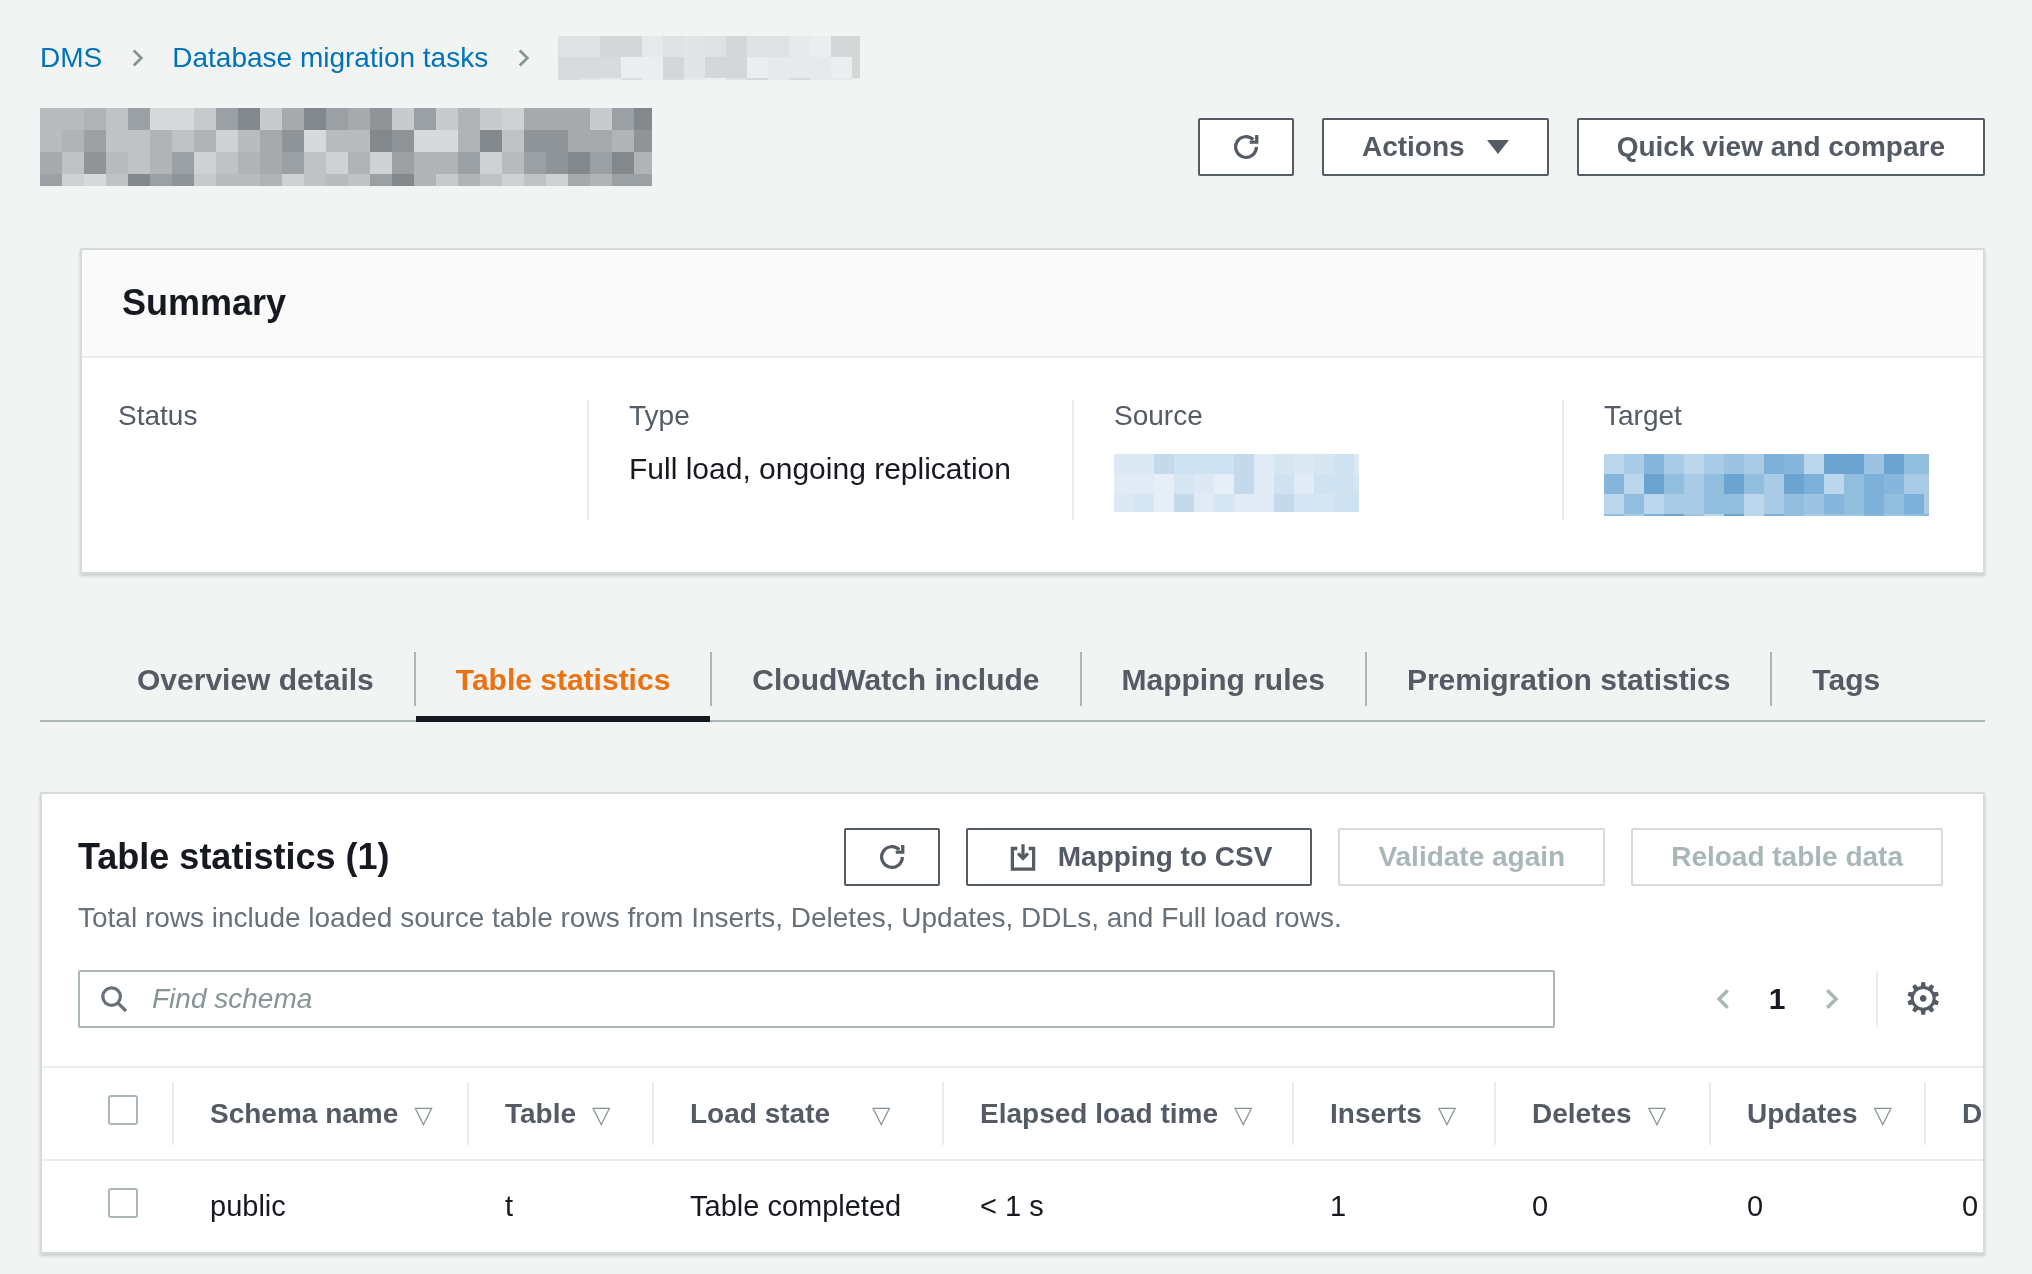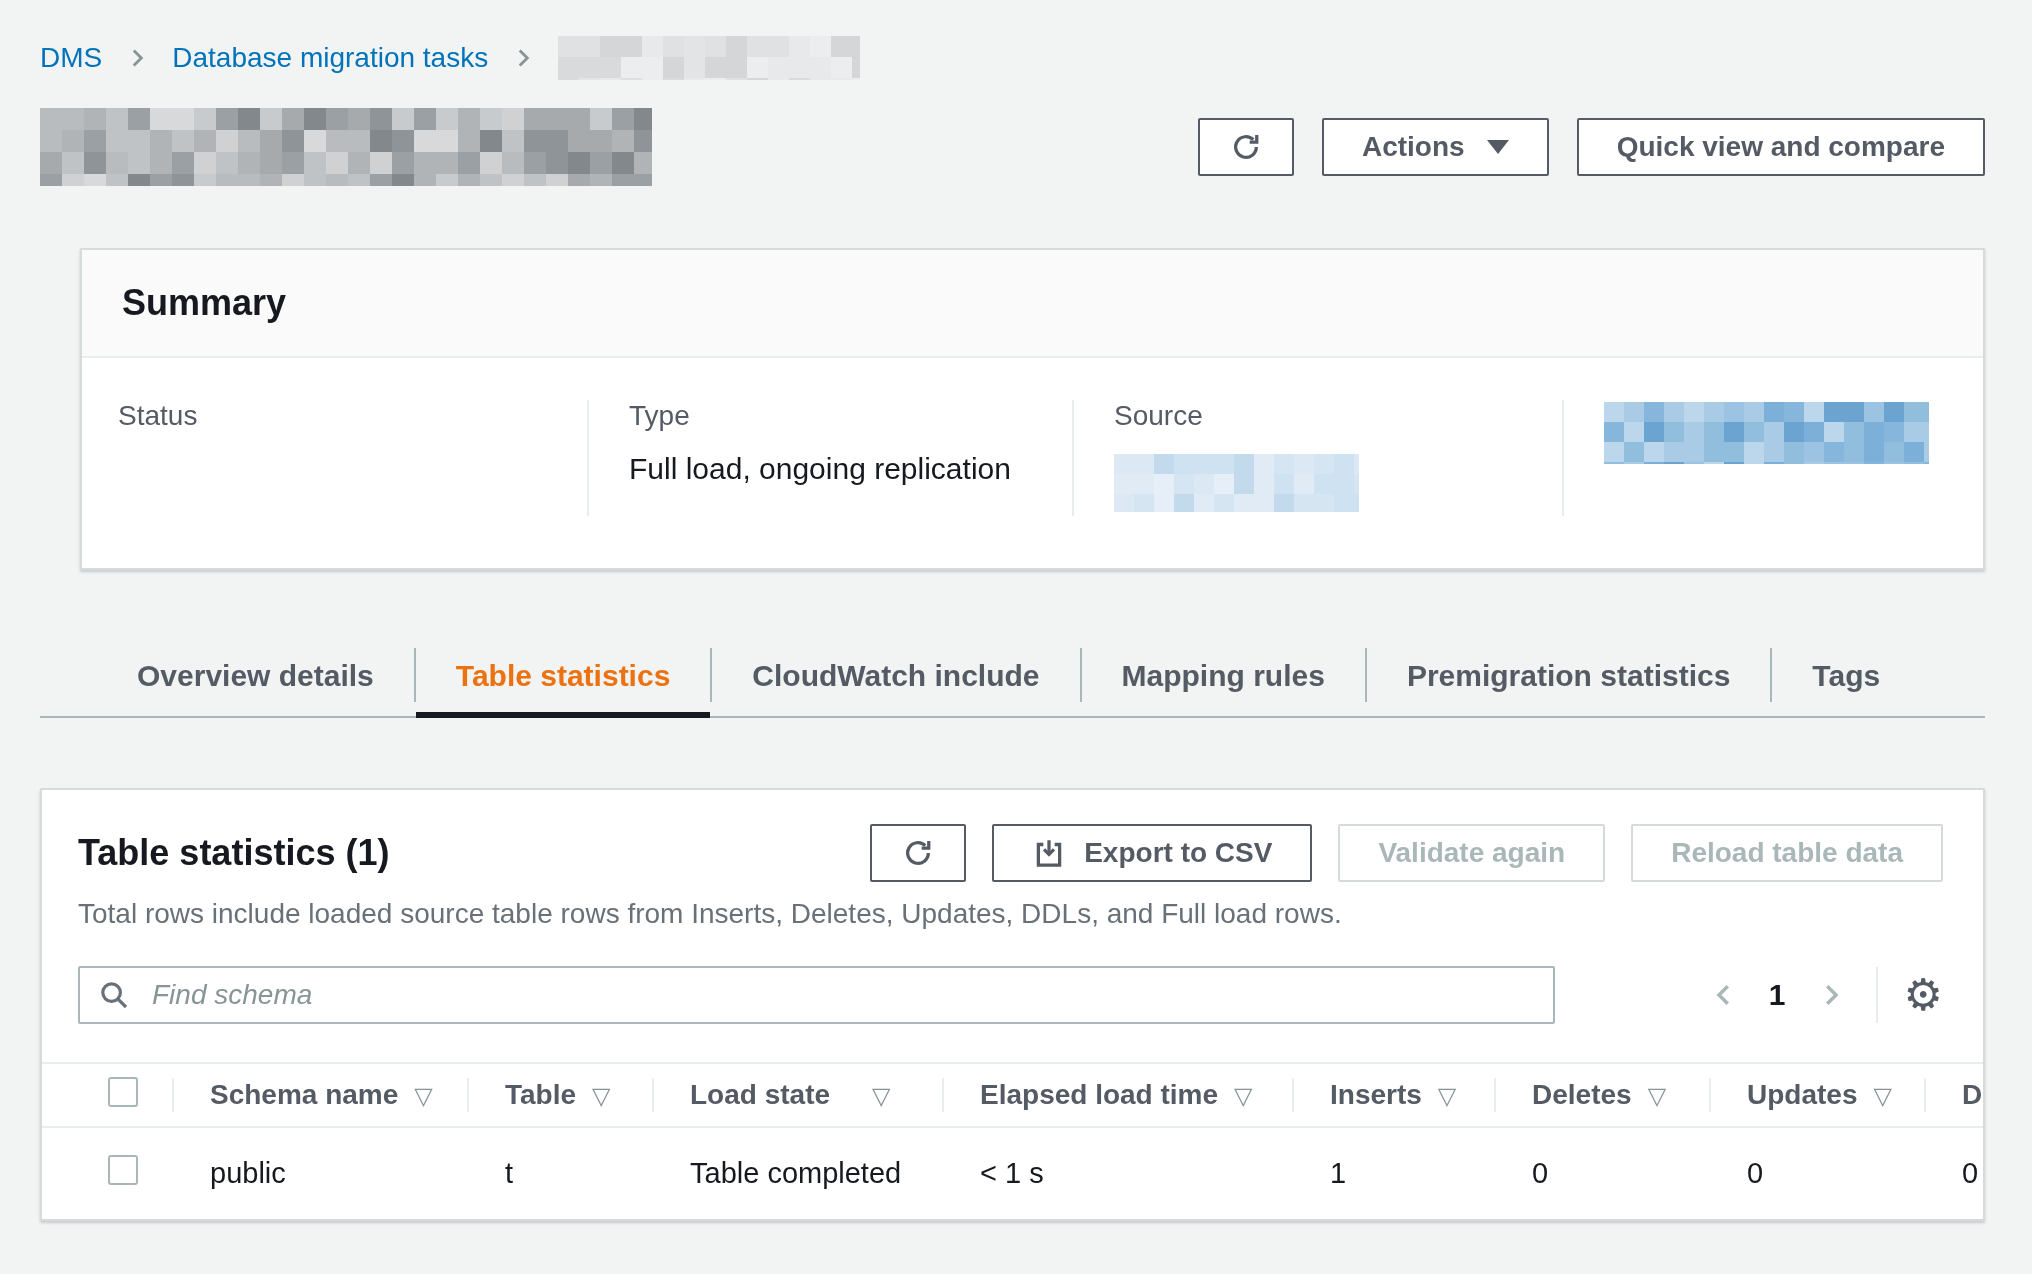--- a/index.html
+++ b/index.html
@@ -89,21 +89,21 @@
   .pager { margin-left:auto; display:flex; align-items:center; }
   .page-chevron { width:30px; height:30px; color:#aab7b8; display:inline-flex; cursor:default; background:none; border:none; }
   .page-chevron svg { width:100%; height:100%; }
   .page-num { font-size:30px; font-weight:bold; color:#16191f; margin:0 30px; }
   .pager-div { width:2px; height:56px; background:#eaeded; margin:0 26px 0 30px; }
   .gear { font-family:"DejaVu Sans",sans-serif; font-size:44px; color:#545b64; cursor:pointer; line-height:1; background:none; border:none; }
 
   
   table { margin-top:38px; width:100%; border-collapse:collapse; table-layout:fixed; }
   thead tr { border-top:2px solid #eaeded; border-bottom:2px solid #eaeded; }
-  th { position:relative; height:64px; text-align:left; font-size:28px; font-weight:bold; color:#545b64; padding-left:38px; white-space:nowrap; overflow:hidden; }
+  th { position:relative; height:93px; text-align:left; font-size:28px; font-weight:bold; color:#545b64; padding-left:38px; white-space:nowrap; overflow:hidden; }
   th:not(:first-child)::before { content:''; position:absolute; left:0; top:14px; bottom:14px; width:2px; background:#eaeded; }
   .sort-ic { font-family:"DejaVu Sans",sans-serif; color:#879596; font-size:24px; margin-left:16px; font-weight:normal; }
   td { height:92px; font-size:29px; color:#16191f; padding-left:38px; white-space:nowrap; overflow:hidden; }
   .cb-cell { padding-left:66px !important; }
   .checkbox { width:30px; height:30px; border:2px solid #aab7b8; border-radius:3px; background:#fff; display:inline-block; cursor:pointer; }
 
   
   [data-mosaic] { position:relative; overflow:hidden; display:inline-block; }
   [data-mosaic] i { position:absolute; display:block; }
   .crumb-redacted { width:302px; height:44px; }
@@ -320,20 +320,21 @@
         </div>
         <div class="summary-col">
           <div class="field-label">Type</div>
           <div class="field-value">Full load, ongoing replication</div>
         </div>
         <div class="summary-col">
           <div class="field-label">Source</div>
           <span class="src-redacted" data-mosaic="bluelight"><i style="left:0px;top:0px;width:20px;height:20px;background:#dce9f4"></i><i style="left:20px;top:0px;width:20px;height:20px;background:#dce9f4"></i><i style="left:40px;top:0px;width:20px;height:20px;background:#c3daec"></i><i style="left:60px;top:0px;width:20px;height:20px;background:#cfe2f1"></i><i style="left:80px;top:0px;width:20px;height:20px;background:#cfe2f1"></i><i style="left:100px;top:0px;width:20px;height:20px;background:#cfe2f1"></i><i style="left:120px;top:0px;width:20px;height:20px;background:#c3daec"></i><i style="left:140px;top:0px;width:20px;height:20px;background:#e0ebf5"></i><i style="left:160px;top:0px;width:20px;height:20px;background:#d5e5f2"></i><i style="left:180px;top:0px;width:20px;height:20px;background:#dce9f4"></i><i style="left:200px;top:0px;width:20px;height:20px;background:#d5e5f2"></i><i style="left:220px;top:0px;width:20px;height:20px;background:#cfe2f1"></i><i style="left:240px;top:0px;width:20px;height:20px;background:#dce9f4"></i><i style="left:0px;top:20px;width:20px;height:20px;background:#e0ebf5"></i><i style="left:20px;top:20px;width:20px;height:20px;background:#e0ebf5"></i><i style="left:40px;top:20px;width:20px;height:20px;background:#e6eff7"></i><i style="left:60px;top:20px;width:20px;height:20px;background:#d5e5f2"></i><i style="left:80px;top:20px;width:20px;height:20px;background:#dce9f4"></i><i style="left:100px;top:20px;width:20px;height:20px;background:#e6eff7"></i><i style="left:120px;top:20px;width:20px;height:20px;background:#c3daec"></i><i style="left:140px;top:20px;width:20px;height:20px;background:#e0ebf5"></i><i style="left:160px;top:20px;width:20px;height:20px;background:#cfe2f1"></i><i style="left:180px;top:20px;width:20px;height:20px;background:#e0ebf5"></i><i style="left:200px;top:20px;width:20px;height:20px;background:#cfe2f1"></i><i style="left:220px;top:20px;width:20px;height:20px;background:#cfe2f1"></i><i style="left:240px;top:20px;width:20px;height:20px;background:#d5e5f2"></i><i style="left:0px;top:40px;width:20px;height:20px;background:#dce9f4"></i><i style="left:20px;top:40px;width:20px;height:20px;background:#d5e5f2"></i><i style="left:40px;top:40px;width:20px;height:20px;background:#e6eff7"></i><i style="left:60px;top:40px;width:20px;height:20px;background:#c3daec"></i><i style="left:80px;top:40px;width:20px;height:20px;background:#e0ebf5"></i><i style="left:100px;top:40px;width:20px;height:20px;background:#d5e5f2"></i><i style="left:120px;top:40px;width:20px;height:20px;background:#e0ebf5"></i><i style="left:140px;top:40px;width:20px;height:20px;background:#e0ebf5"></i><i style="left:160px;top:40px;width:20px;height:20px;background:#c3daec"></i><i style="left:180px;top:40px;width:20px;height:20px;background:#d5e5f2"></i><i style="left:200px;top:40px;width:20px;height:20px;background:#d5e5f2"></i><i style="left:220px;top:40px;width:20px;height:20px;background:#cfe2f1"></i><i style="left:240px;top:40px;width:20px;height:20px;background:#cfe2f1"></i></span>
         </div>
         <div class="summary-col">
+          <div class="field-label">Target</div>
           <span class="tgt-redacted" data-mosaic="bluestrong"><i style="left:0px;top:0px;width:20px;height:20px;background:#bcd6ec"></i><i style="left:20px;top:0px;width:20px;height:20px;background:#a9cbe6"></i><i style="left:40px;top:0px;width:20px;height:20px;background:#86b6db"></i><i style="left:60px;top:0px;width:20px;height:20px;background:#a9cbe6"></i><i style="left:80px;top:0px;width:20px;height:20px;background:#bcd6ec"></i><i style="left:100px;top:0px;width:20px;height:20px;background:#a9cbe6"></i><i style="left:120px;top:0px;width:20px;height:20px;background:#9cc3e2"></i><i style="left:140px;top:0px;width:20px;height:20px;background:#a9cbe6"></i><i style="left:160px;top:0px;width:20px;height:20px;background:#7db0d8"></i><i style="left:180px;top:0px;width:20px;height:20px;background:#86b6db"></i><i style="left:200px;top:0px;width:20px;height:20px;background:#bcd6ec"></i><i style="left:220px;top:0px;width:20px;height:20px;background:#6ba4d1"></i><i style="left:240px;top:0px;width:20px;height:20px;background:#6ba4d1"></i><i style="left:260px;top:0px;width:20px;height:20px;background:#9cc3e2"></i><i style="left:280px;top:0px;width:20px;height:20px;background:#6ba4d1"></i><i style="left:300px;top:0px;width:20px;height:20px;background:#92bede"></i><i style="left:320px;top:0px;width:20px;height:20px;background:#92bede"></i><i style="left:0px;top:20px;width:20px;height:20px;background:#86b6db"></i><i style="left:20px;top:20px;width:20px;height:20px;background:#bcd6ec"></i><i style="left:40px;top:20px;width:20px;height:20px;background:#6ba4d1"></i><i style="left:60px;top:20px;width:20px;height:20px;background:#92bede"></i><i style="left:80px;top:20px;width:20px;height:20px;background:#a9cbe6"></i><i style="left:100px;top:20px;width:20px;height:20px;background:#92bede"></i><i style="left:120px;top:20px;width:20px;height:20px;background:#6ba4d1"></i><i style="left:140px;top:20px;width:20px;height:20px;background:#92bede"></i><i style="left:160px;top:20px;width:20px;height:20px;background:#a9cbe6"></i><i style="left:180px;top:20px;width:20px;height:20px;background:#6ba4d1"></i><i style="left:200px;top:20px;width:20px;height:20px;background:#7db0d8"></i><i style="left:220px;top:20px;width:20px;height:20px;background:#bcd6ec"></i><i style="left:240px;top:20px;width:20px;height:20px;background:#92bede"></i><i style="left:260px;top:20px;width:20px;height:20px;background:#7db0d8"></i><i style="left:280px;top:20px;width:20px;height:20px;background:#86b6db"></i><i style="left:300px;top:20px;width:20px;height:20px;background:#a9cbe6"></i><i style="left:320px;top:20px;width:20px;height:20px;background:#a9cbe6"></i><i style="left:0px;top:40px;width:20px;height:20px;background:#bcd6ec"></i><i style="left:20px;top:40px;width:20px;height:20px;background:#92bede"></i><i style="left:40px;top:40px;width:20px;height:20px;background:#bcd6ec"></i><i style="left:60px;top:40px;width:20px;height:20px;background:#a9cbe6"></i><i style="left:80px;top:40px;width:20px;height:20px;background:#a9cbe6"></i><i style="left:100px;top:40px;width:20px;height:20px;background:#92bede"></i><i style="left:120px;top:40px;width:20px;height:20px;background:#92bede"></i><i style="left:140px;top:40px;width:20px;height:20px;background:#bcd6ec"></i><i style="left:160px;top:40px;width:20px;height:20px;background:#a9cbe6"></i><i style="left:180px;top:40px;width:20px;height:20px;background:#92bede"></i><i style="left:200px;top:40px;width:20px;height:20px;background:#9cc3e2"></i><i style="left:220px;top:40px;width:20px;height:20px;background:#86b6db"></i><i style="left:240px;top:40px;width:20px;height:20px;background:#92bede"></i><i style="left:260px;top:40px;width:20px;height:20px;background:#7db0d8"></i><i style="left:280px;top:40px;width:20px;height:20px;background:#92bede"></i><i style="left:300px;top:40px;width:20px;height:20px;background:#7db0d8"></i><i style="left:320px;top:40px;width:20px;height:20px;background:#a9cbe6"></i><i style="left:0px;top:60px;width:20px;height:20px;background:#92bede"></i><i style="left:20px;top:60px;width:20px;height:20px;background:#a9cbe6"></i><i style="left:40px;top:60px;width:20px;height:20px;background:#7db0d8"></i><i style="left:60px;top:60px;width:20px;height:20px;background:#6ba4d1"></i><i style="left:80px;top:60px;width:20px;height:20px;background:#9cc3e2"></i><i style="left:100px;top:60px;width:20px;height:20px;background:#bcd6ec"></i><i style="left:120px;top:60px;width:20px;height:20px;background:#6ba4d1"></i><i style="left:140px;top:60px;width:20px;height:20px;background:#bcd6ec"></i><i style="left:160px;top:60px;width:20px;height:20px;background:#7db0d8"></i><i style="left:180px;top:60px;width:20px;height:20px;background:#92bede"></i><i style="left:200px;top:60px;width:20px;height:20px;background:#a9cbe6"></i><i style="left:220px;top:60px;width:20px;height:20px;background:#9cc3e2"></i><i style="left:240px;top:60px;width:20px;height:20px;background:#9cc3e2"></i><i style="left:260px;top:60px;width:20px;height:20px;background:#86b6db"></i><i style="left:280px;top:60px;width:20px;height:20px;background:#9cc3e2"></i><i style="left:300px;top:60px;width:20px;height:20px;background:#92bede"></i><i style="left:320px;top:60px;width:20px;height:20px;background:#86b6db"></i></span>
         </div>
       </div>
     </div>
 
     <div class="tabs">
       <div class="tab">
           <span>Overview details</span>
         </div>
       <span class="tab-sep"></span>
@@ -371,21 +372,21 @@
             </span>
           </button>
           <button class="btn">
             <span class="btn-ic dl-ic">
               <svg viewBox="0 0 24 24" fill="none" stroke="currentColor" stroke-width="2.3">
                 <path d="M12 3v10"></path>
                   <path d="M8.5 9.5l3.5 3.5 3.5-3.5"></path>
                   <path d="M8 6H4.5v14.5h15V6H16"></path>
               </svg>
             </span>
-            <span>Export to CSV</span>
+            <span>Mapping to CSV</span>
           </button>
           <button class="btn disabled">
             <span>Validate again</span>
           </button>
           <button class="btn disabled">
             <span>Reload table data</span>
           </button>
         </div>
       </div>
       <div class="stats-desc">Total rows include loaded source table rows from Inserts, Deletes, Updates, DDLs, and Full load rows.</div>

